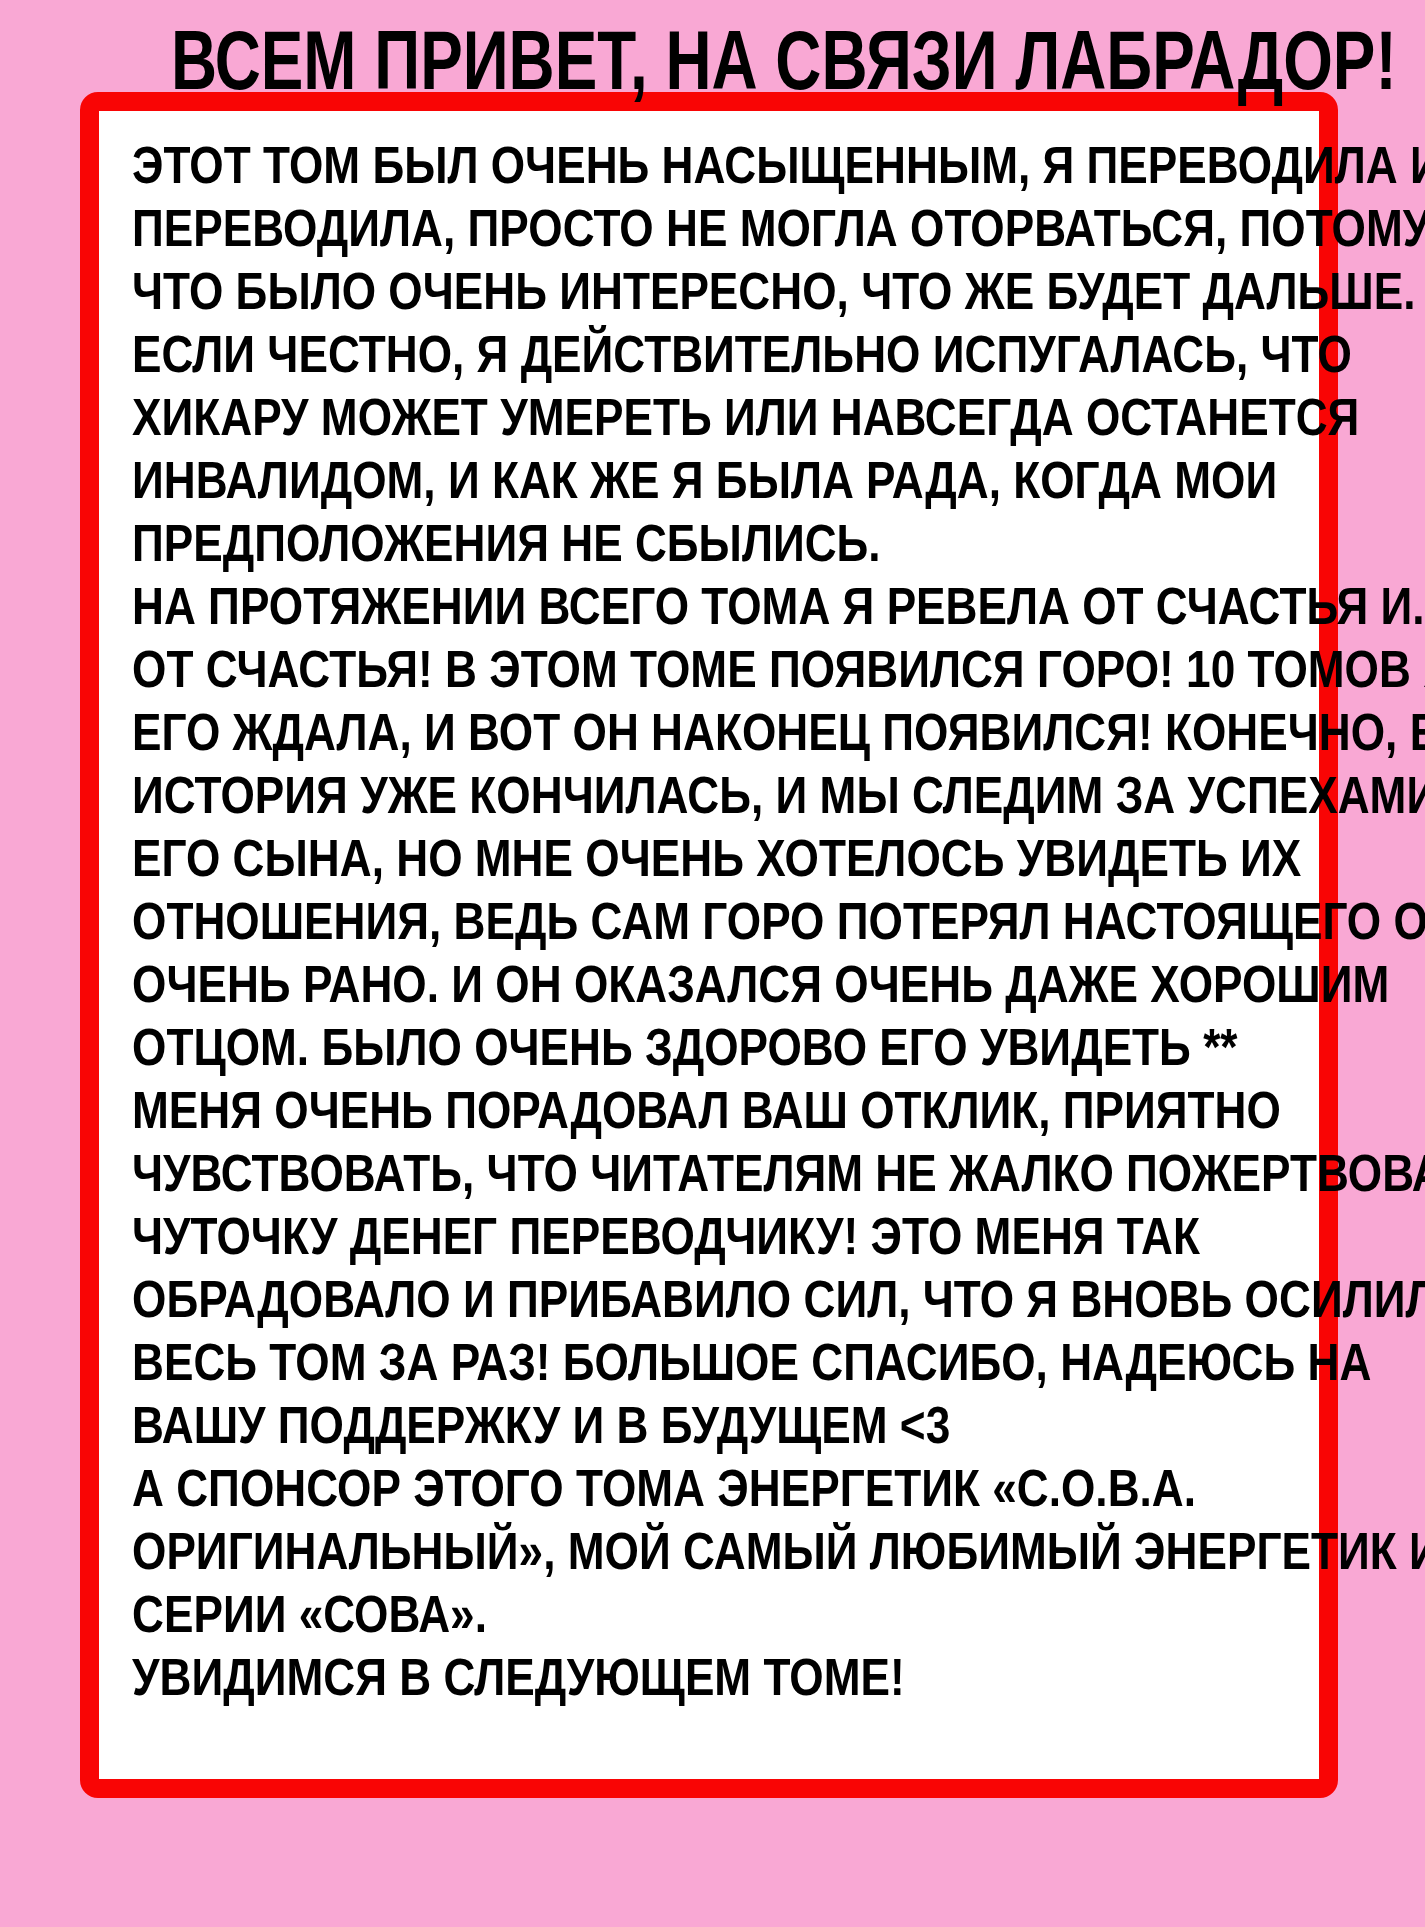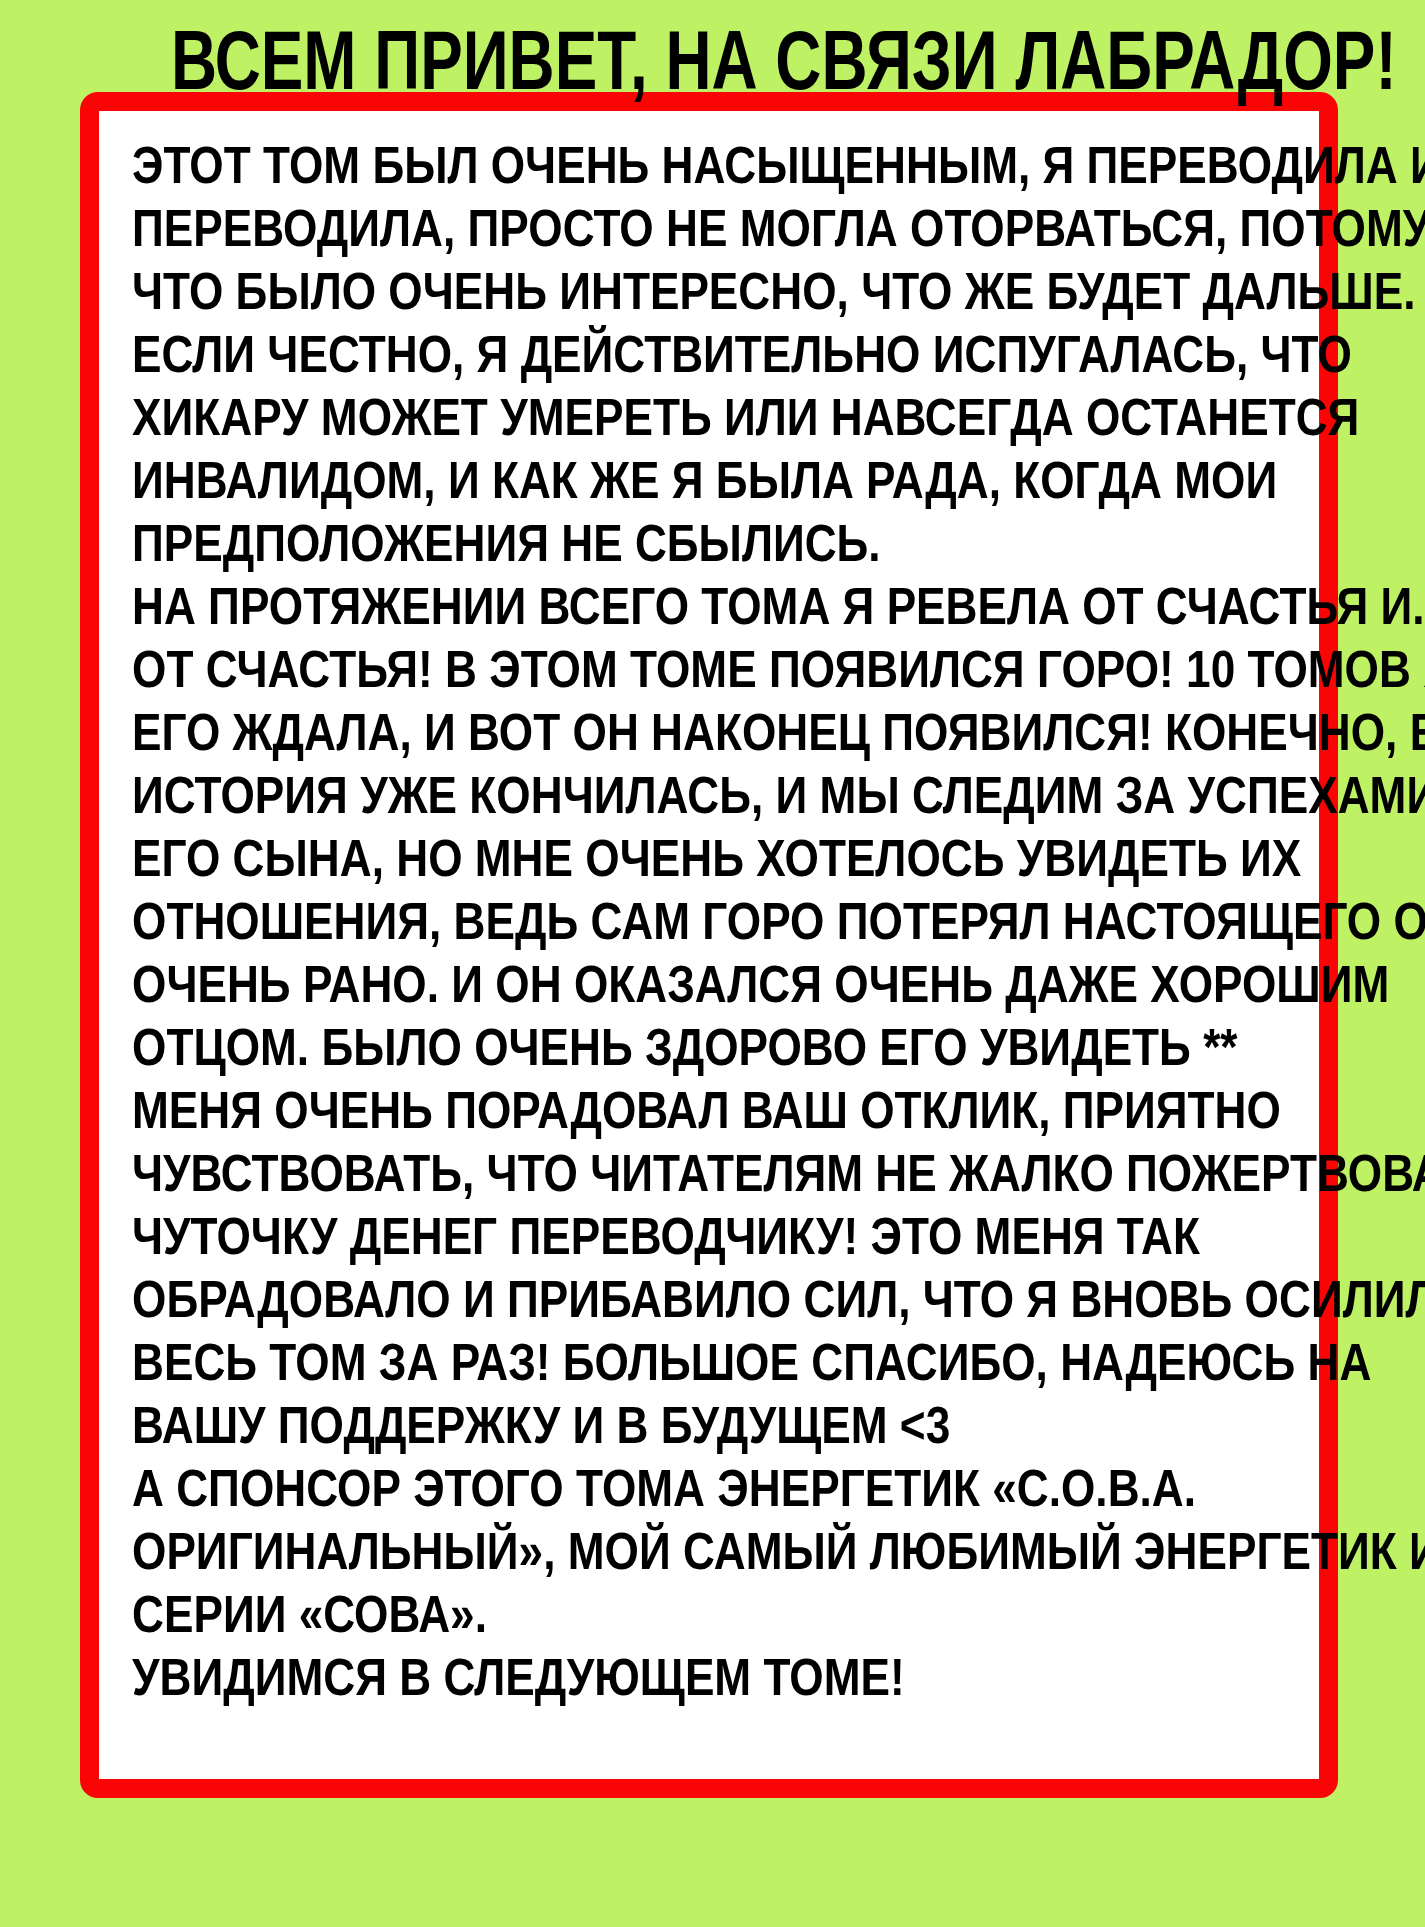--- a/index.html
+++ b/index.html
@@ -4,21 +4,21 @@
 <style>
   html, body {
     margin: 0;
     padding: 0;
     background: #ffffff;
   }
   .page {
     position: relative;
     width: 1425px;
     height: 1927px;
-    background: #bef264;
+    background: #f9a8d4;
     overflow: hidden;
     font-family: "Liberation Sans", sans-serif;
   }
   .page-title {
     position: absolute;
     top: 18px;
     left: 0;
     width: 100%;
     text-align: center;
     font-size: 84px;

